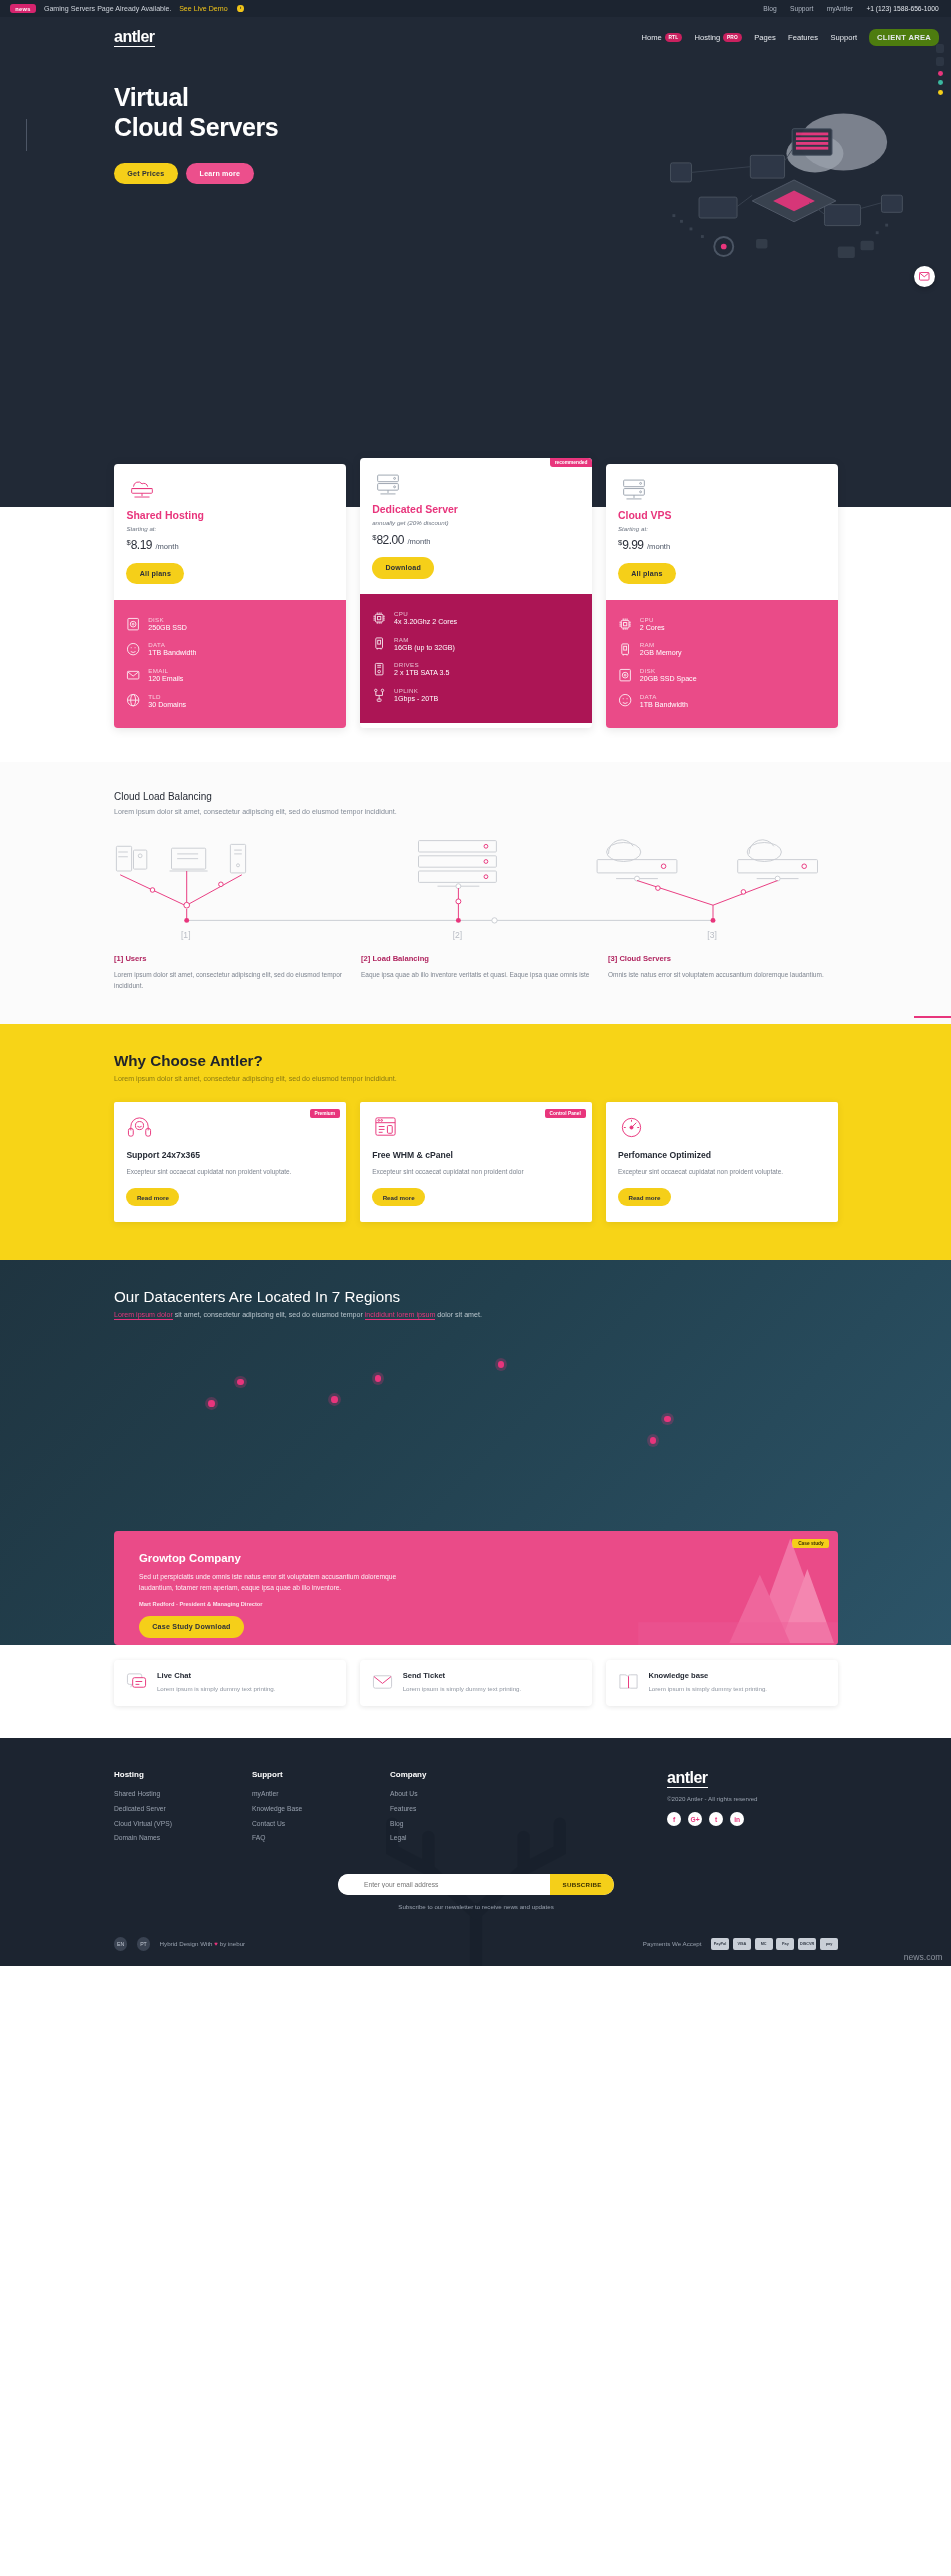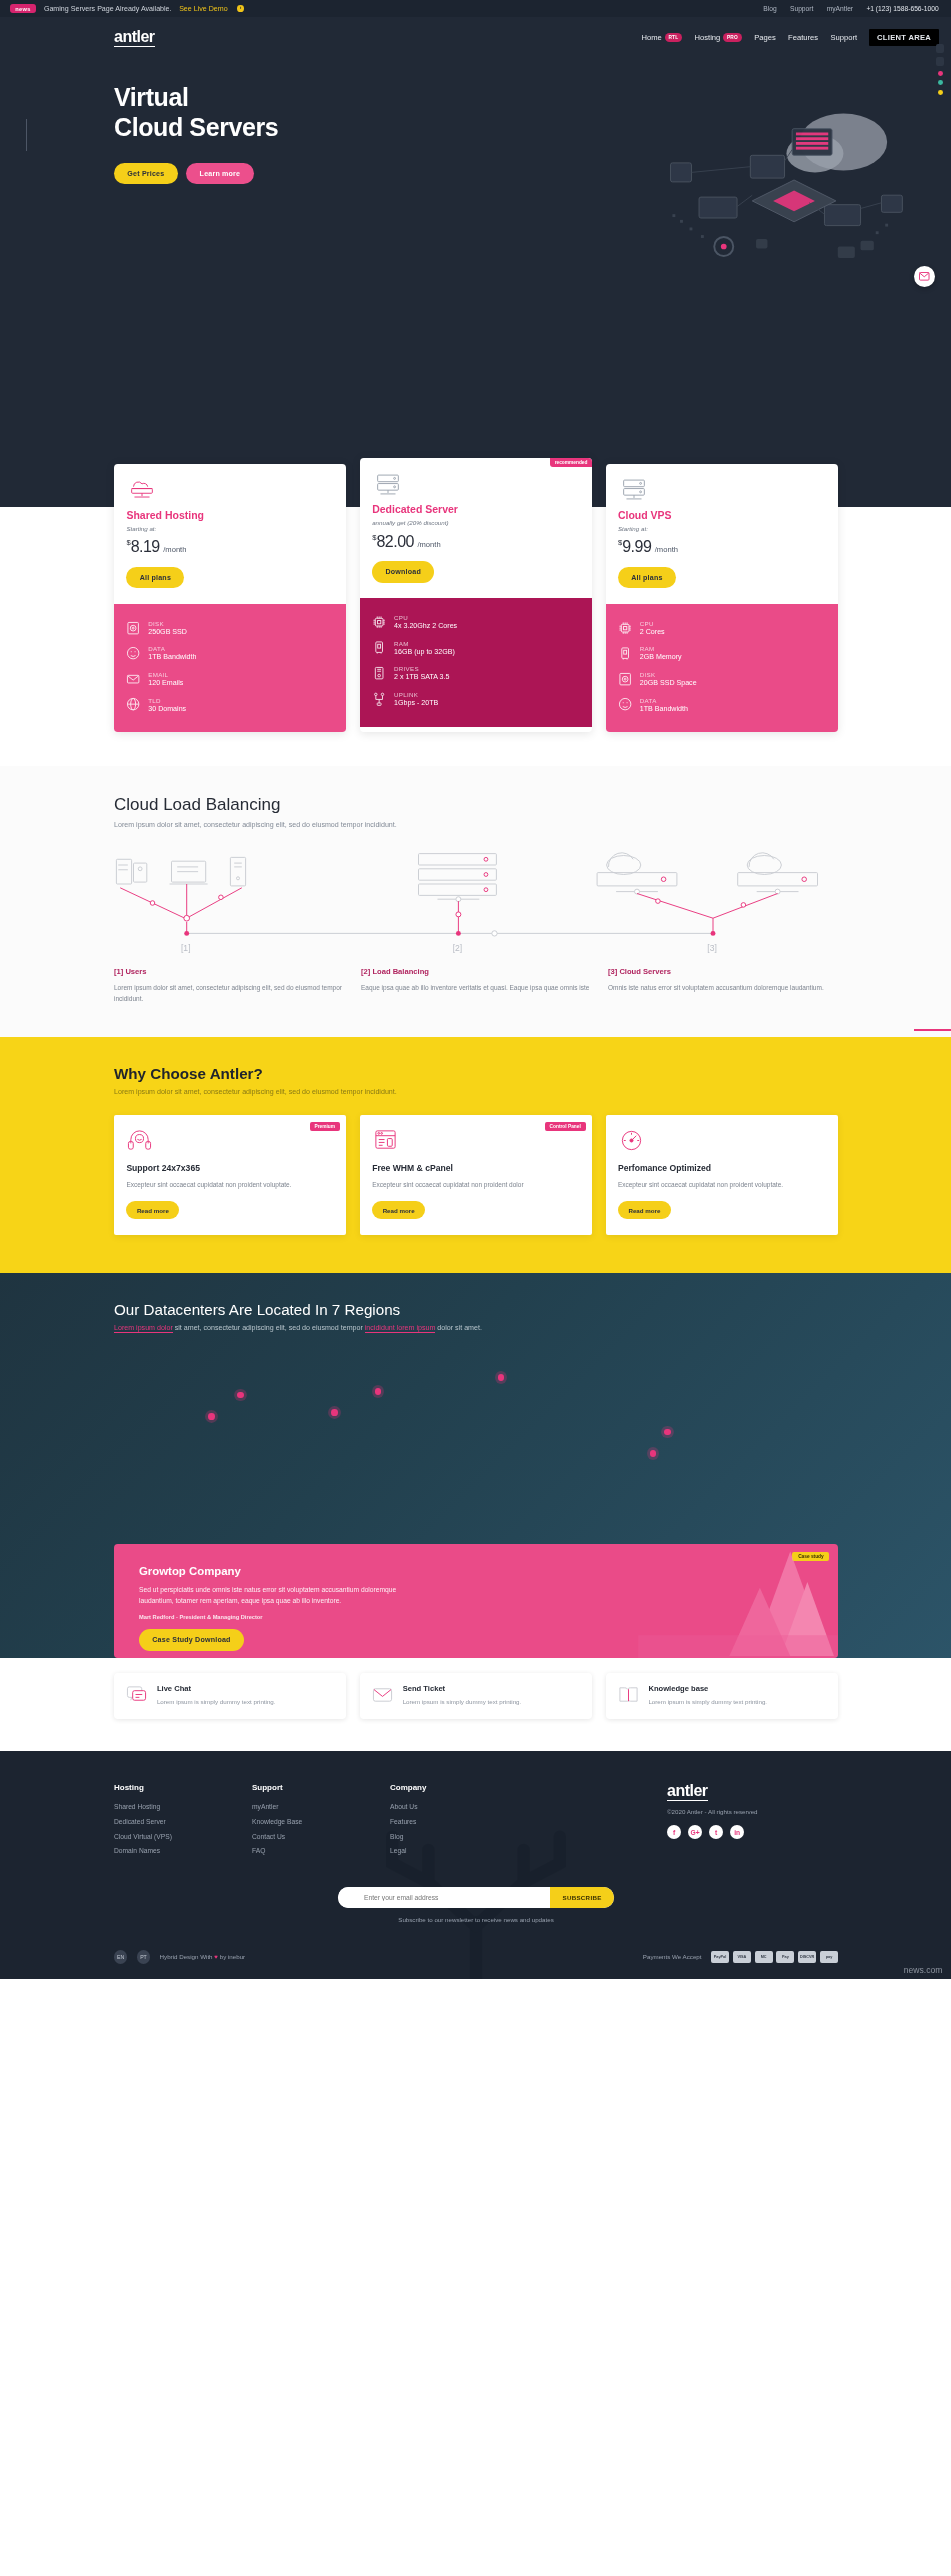--- a/index.html
+++ b/index.html
@@ -59,22 +59,22 @@
   }
   .nav { margin-left: auto; display: flex; align-items: center; gap: 12.4px; }
   .nav a { color: #e6e9ee; font-size: 7.6px; text-decoration: none; display: flex; align-items: center; gap: 2.9px; }
   .pill {
     font-size: 4.8px; font-weight: bold; color: #fff; padding: 1.9px 3.8px;
     border-radius: 5.7px; letter-spacing: 0.2px;
   }
   .pill.rtl { background: #c9215f; }
   .pill.pro { background: #c9215f; }
   .btn-client {
-    background: #000000; color: #2b2f3a; font-size: 5.7px; font-weight: bold;
-    padding: 3.8px 7.6px; border-radius: 1px; text-decoration: none; letter-spacing: 0.3px;
+    background: #4d7c0f; color: #2b2f3a; font-size: 5.7px; font-weight: bold;
+    padding: 3.8px 7.6px; border-radius: 7px; text-decoration: none; letter-spacing: 0.3px;
   }
 
   .hero-inner { display: flex; padding: 34px 0 0 114px; position: relative; }
   .hero-left { width: 286px; position: relative; z-index: 2; }
   .hero-tick {
     position: absolute; left: -88px; top: 36px; width: 1px; height: 32px; background: #4d5666;
   }
   h1.hero-title {
     font-size: 25px; line-height: 1.18; color: #ffffff; font-weight: 700; letter-spacing: -0.4px;
   }
@@ -116,34 +116,34 @@
   .ribbon {
     position: absolute; right: 0; top: 0; background: #e8357c; color: #fff;
     font-size: 4.8px; padding: 1.9px 4.8px; font-weight: bold; border-radius: 0 0 0 2.9px;
   }
   .card-top { padding: 13.3px 12.4px 15.2px; }
   .card-icon { height: 25px; margin-bottom: 6.7px; }
   .card-title { font-size: 10.5px; color: #e8357c; font-weight: 700; }
   .card-sub { font-size: 6.2px; color: #6d7582; font-style: italic; margin-top: 3.8px; }
   .price { margin-top: 6.7px; color: #2b2f3a; }
   .price .cur { font-size: 7.6px; vertical-align: top; }
-  .price .amt { font-size: 16px; font-weight: 400; letter-spacing: -0.5px; }
+  .price .amt { font-size: 12px; font-weight: 400; letter-spacing: -0.5px; }
   .price .per { font-size: 7.6px; color: #4d5666; }
   .card-cta { margin-top: 10.5px; }
   .spec-list { padding: 11.4px 12.4px 15.2px; }
   .spec-list.light { background: #ea4b88; }
   .spec-list.dark { background: #ac1555; }
   .spec { display: flex; align-items: center; gap: 7.6px; padding: 4.8px 0; }
   .spec .sicon { width: 14.3px; height: 14.3px; flex: none; opacity: .85; }
   .spec .k { font-size: 6.2px; color: rgba(255,255,255,.72); letter-spacing: 0.3px; }
   .spec .v { font-size: 7.1px; color: #fff; margin-top: 1px; }
 
   
   .lb { background: #fbfbfb; padding: 28.6px 114px 32px; position: relative; }
-  h2.sec-title { font-size: 17px; color: #262b35; font-weight: 400; }
+  h2.sec-title { font-size: 10px; color: #262b35; font-weight: 400; }
   .sec-sub { font-size: 7.1px; color: #838b97; margin-top: 5.7px; }
   .lb-diagram { margin: 17px 0 5.7px; height: 114px; position: relative; }
   .lb-cols { display: flex; gap: 17px; margin-top: 7.6px; }
   .lb-col { flex: 1; }
   .lb-col h4 { font-size: 7.6px; color: #b0245f; font-weight: 700; }
   .lb-col p { font-size: 6.5px; color: #7d848f; line-height: 1.75; margin-top: 5.7px; }
   .lb-scroll { position: absolute; right: 0; bottom: 5.7px; width: 38px; height: 1.9px; background: #e8357c; }
 
   
   .why {

